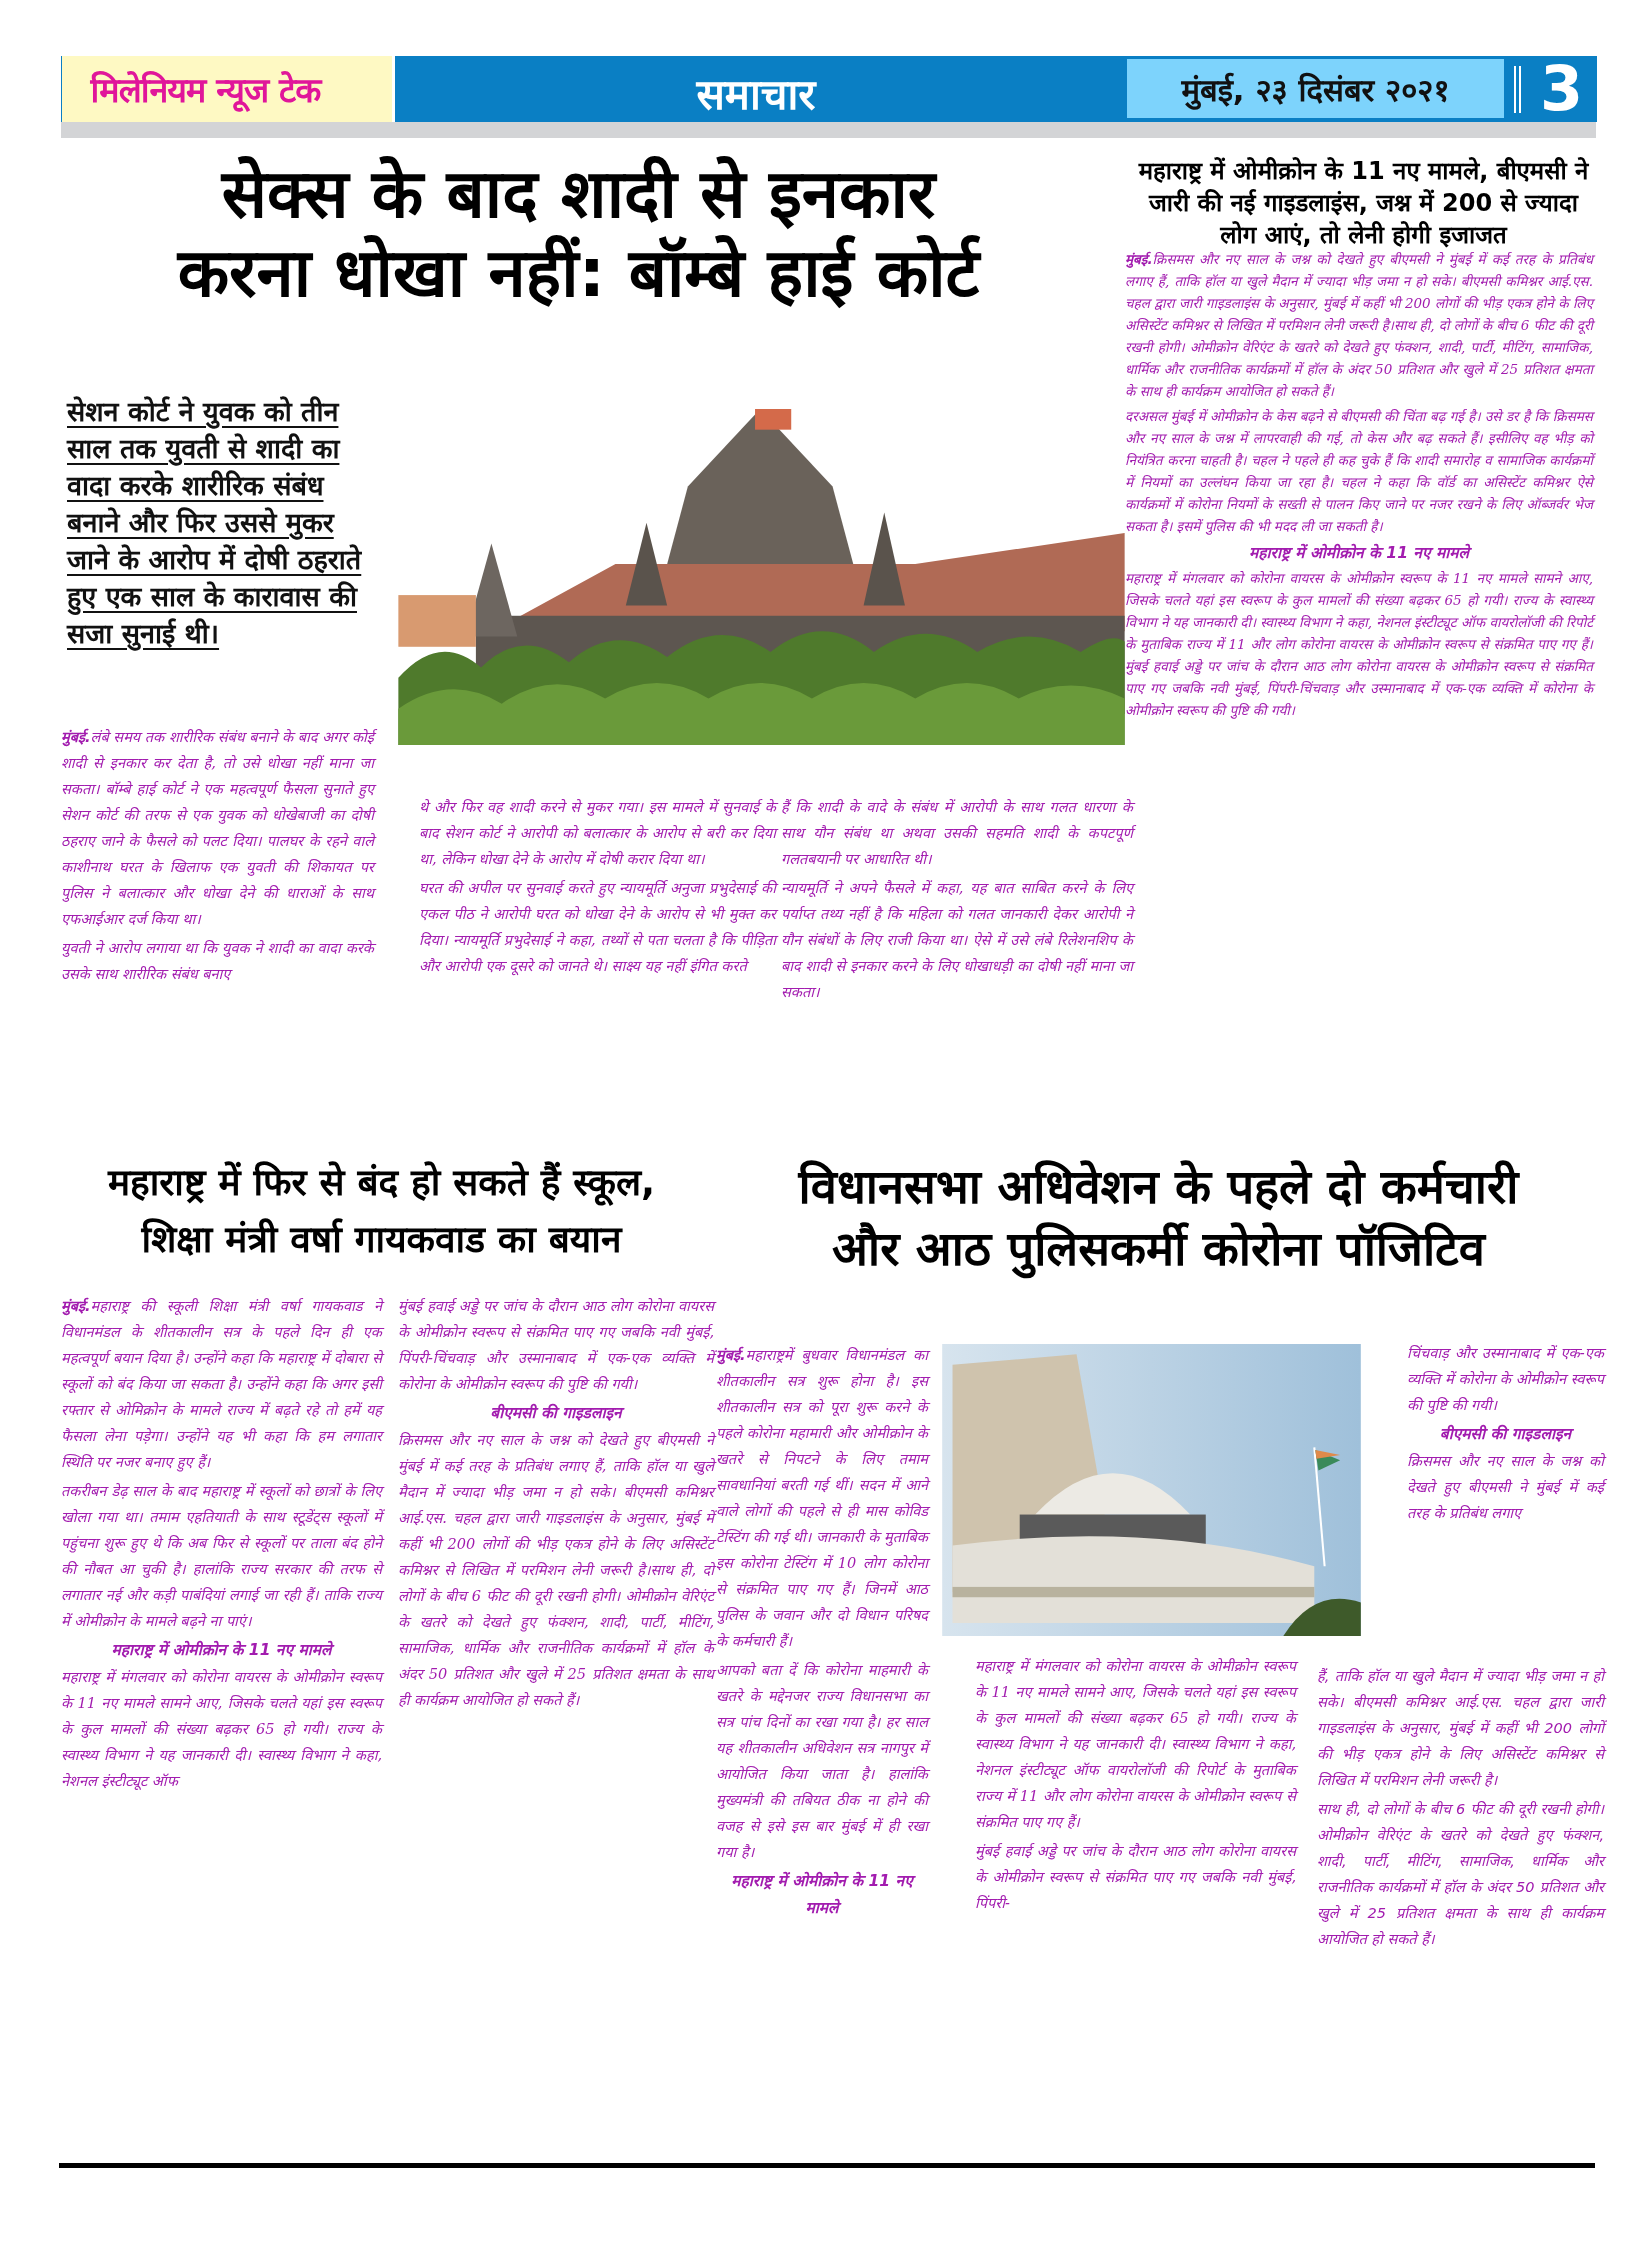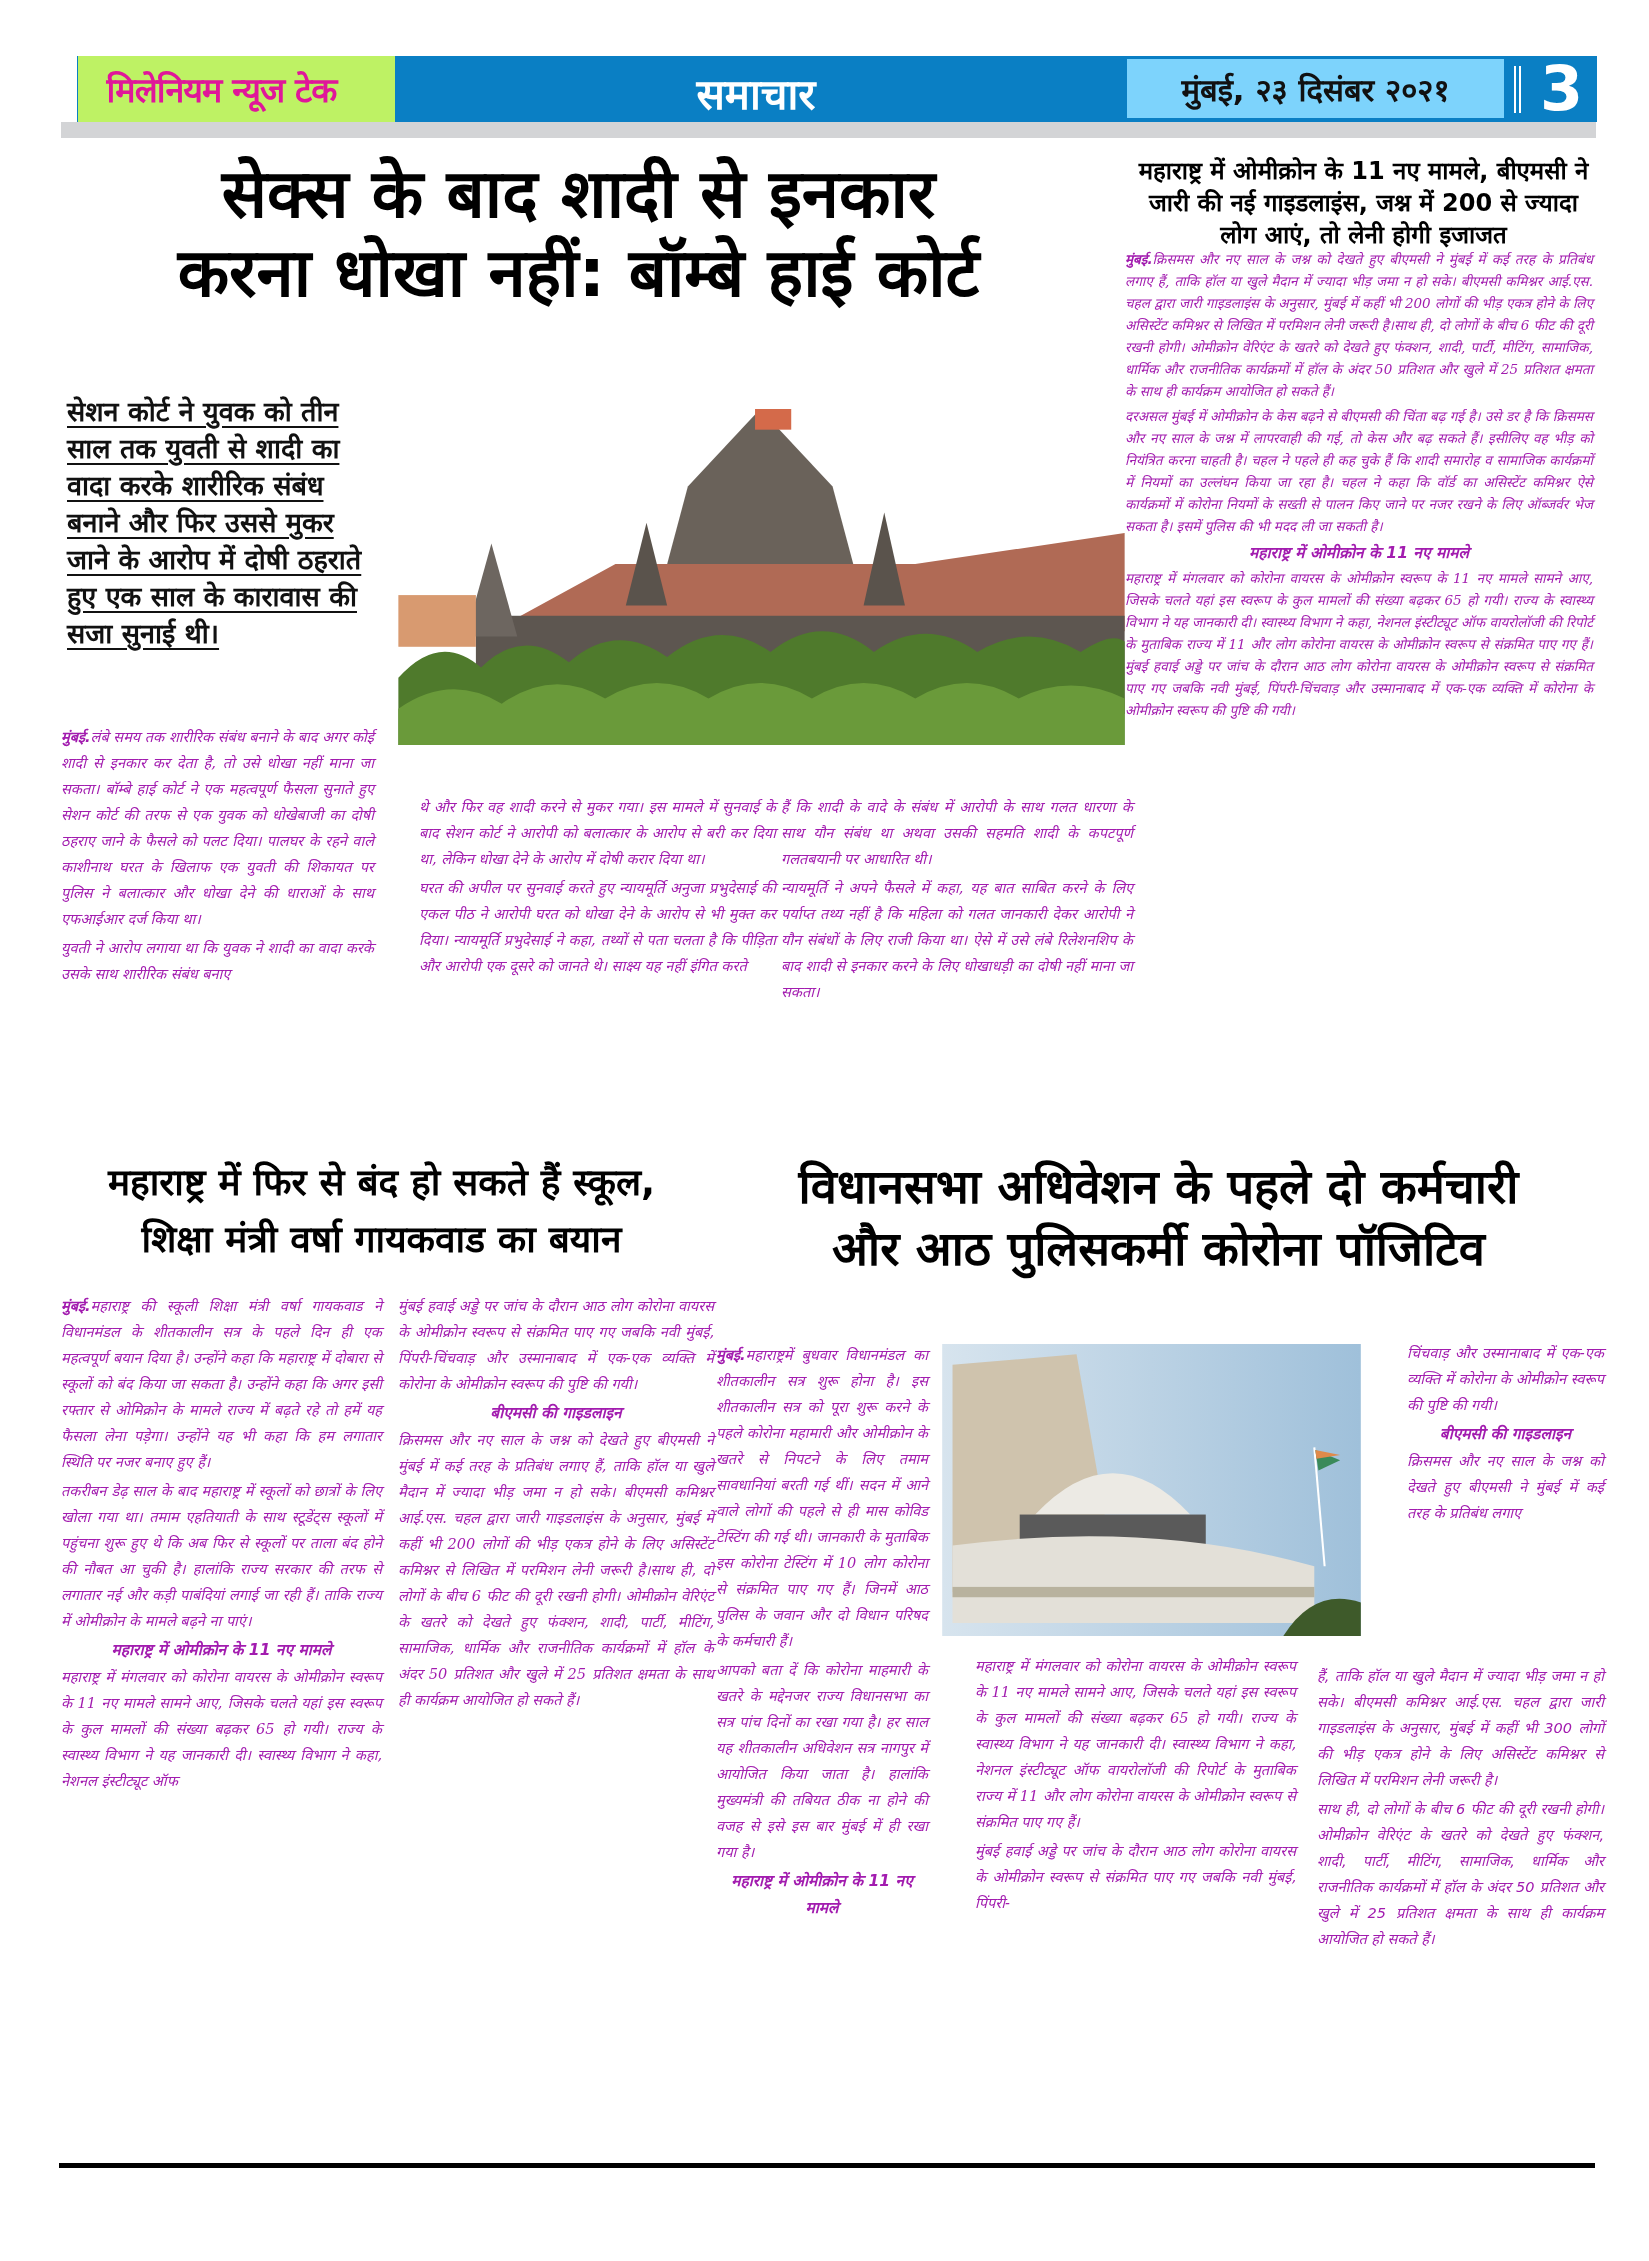--- a/index.html
+++ b/index.html
@@ -1,21 +1,21 @@
 <!DOCTYPE html>
 <html style="font-size:8.3px"><head>
 <meta charset="utf-8">
 <style>
   * { box-sizing: border-box; margin: 0; padding: 0; }
   html, body { width: 1650px; height: 2261px; background: #ffffff; overflow: hidden; }
   body { position: relative; font-family: "DejaVu Sans", "Liberation Sans", sans-serif; color: #111; }
 
   
   .masthead { position: absolute; left: 61px; top: 56px; width: 1535px; height: 66px; }
-  .mh-brand { position: absolute; left: 16px; top: 0; width: 331px; height: 66px; background: #bef264;
+  .mh-brand { position: absolute; left: 0; top: 0; width: 331px; height: 66px; background: #fef9c3;
               border-left: 1px solid #0a7fc4; display: flex; align-items: center; padding-left: 28.5px; }
   .mh-brand span { color: #e0169a; font-weight: bold; font-size: 34px; letter-spacing: -1px; white-space: nowrap; }
   .mh-blue { position: absolute; left: 334px; top: 0; width: 1202px; height: 66px; background: #0a7fc4; }
   .mh-section { position: absolute; left: 334px; top: 0; width: 722px; height: 73px; display: flex; align-items: center; justify-content: center; }
   .mh-section span { color: #fff; font-weight: bold; font-size: 42px; }
   .mh-date { position: absolute; left: 1066px; top: 3.1px; width: 377px; height: 59px; background: #7dd3fc;
              display: flex; align-items: center; justify-content: center; }
   .mh-date span { font-weight: bold; font-size: 31px; white-space: nowrap; }
   .mh-bars { position: absolute; left: 1453px; top: 10.3px; width: 7.2px; height: 47px; border-left: 2.1px solid #fff; border-right: 2.1px solid #fff; }
   .mh-page { position: absolute; left: 1467px; top: 0; width: 67px; height: 66px; display: flex; align-items: center; justify-content: center; }
@@ -178,19 +178,19 @@
   <div id="a4-col2" class="body">
     <p>महाराष्ट्र में मंगलवार को कोरोना वायरस के ओमीक्रोन स्वरूप के 11 नए मामले सामने आए, जिसके चलते यहां इस स्वरूप के कुल मामलों की संख्या बढ़कर 65 हो गयी। राज्य के स्वास्थ्य विभाग ने यह जानकारी दी। स्वास्थ्य विभाग ने कहा, नेशनल इंस्टीट्यूट ऑफ वायरोलॉजी की रिपोर्ट के मुताबिक राज्य में 11 और लोग कोरोना वायरस के ओमीक्रोन स्वरूप से संक्रमित पाए गए हैं।</p>
     <p>मुंबई हवाई अड्डे पर जांच के दौरान आठ लोग कोरोना वायरस के ओमीक्रोन स्वरूप से संक्रमित पाए गए जबकि नवी मुंबई, पिंपरी-</p>
   </div>
   <div id="a4-col3top" class="body">
     <p>चिंचवाड़ और उस्मानाबाद में एक-एक व्यक्ति में कोरोना के ओमीक्रोन स्वरूप की पुष्टि की गयी।</p>
     <div class="subhead">बीएमसी की गाइडलाइन</div>
     <p>क्रिसमस और नए साल के जश्न को देखते हुए बीएमसी ने मुंबई में कई तरह के प्रतिबंध लगाए</p>
   </div>
   <div id="a4-col3bot" class="body">
-    <p>हैं, ताकि हॉल या खुले मैदान में ज्यादा भीड़ जमा न हो सके। बीएमसी कमिश्नर आई.एस. चहल द्वारा जारी गाइडलाइंस के अनुसार, मुंबई में कहीं भी 300 लोगों की भीड़ एकत्र होने के लिए असिस्टेंट कमिश्नर से लिखित में परमिशन लेनी जरूरी है।</p>
+    <p>हैं, ताकि हॉल या खुले मैदान में ज्यादा भीड़ जमा न हो सके। बीएमसी कमिश्नर आई.एस. चहल द्वारा जारी गाइडलाइंस के अनुसार, मुंबई में कहीं भी 200 लोगों की भीड़ एकत्र होने के लिए असिस्टेंट कमिश्नर से लिखित में परमिशन लेनी जरूरी है।</p>
     <p>साथ ही, दो लोगों के बीच 6 फीट की दूरी रखनी होगी। ओमीक्रोन वेरिएंट के खतरे को देखते हुए फंक्शन, शादी, पार्टी, मीटिंग, सामाजिक, धार्मिक और राजनीतिक कार्यक्रमों में हॉल के अंदर 50 प्रतिशत और खुले में 25 प्रतिशत क्षमता के साथ ही कार्यक्रम आयोजित हो सकते हैं।</p>
   </div>
 </section>
 
 <div class="bottom-rule"></div>
 
 
 </body></html>

